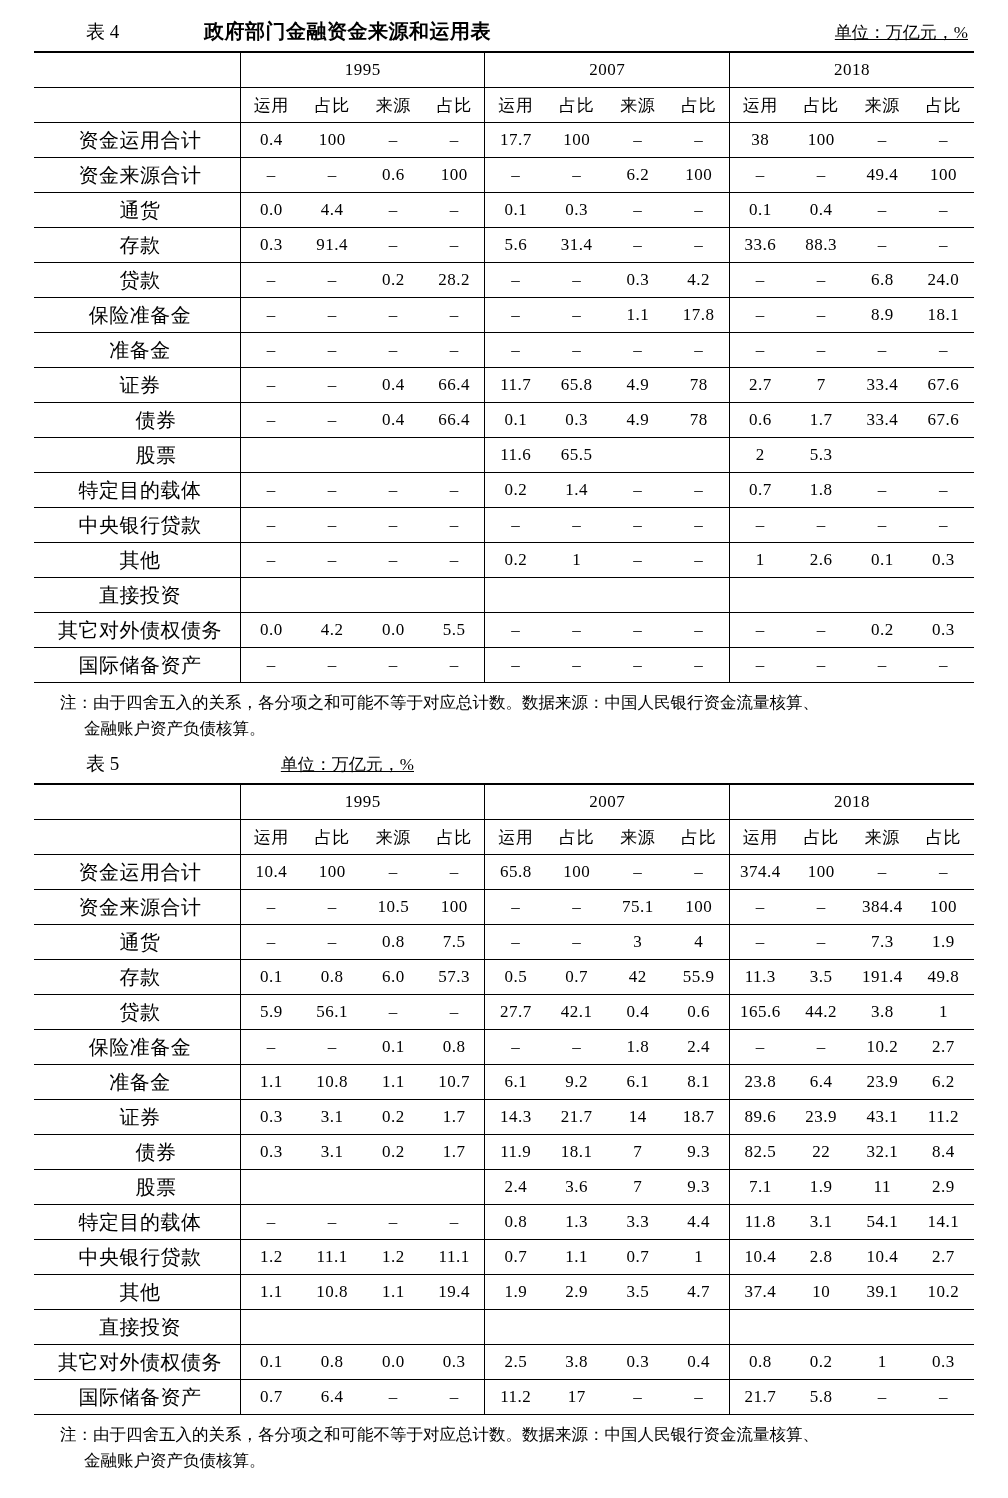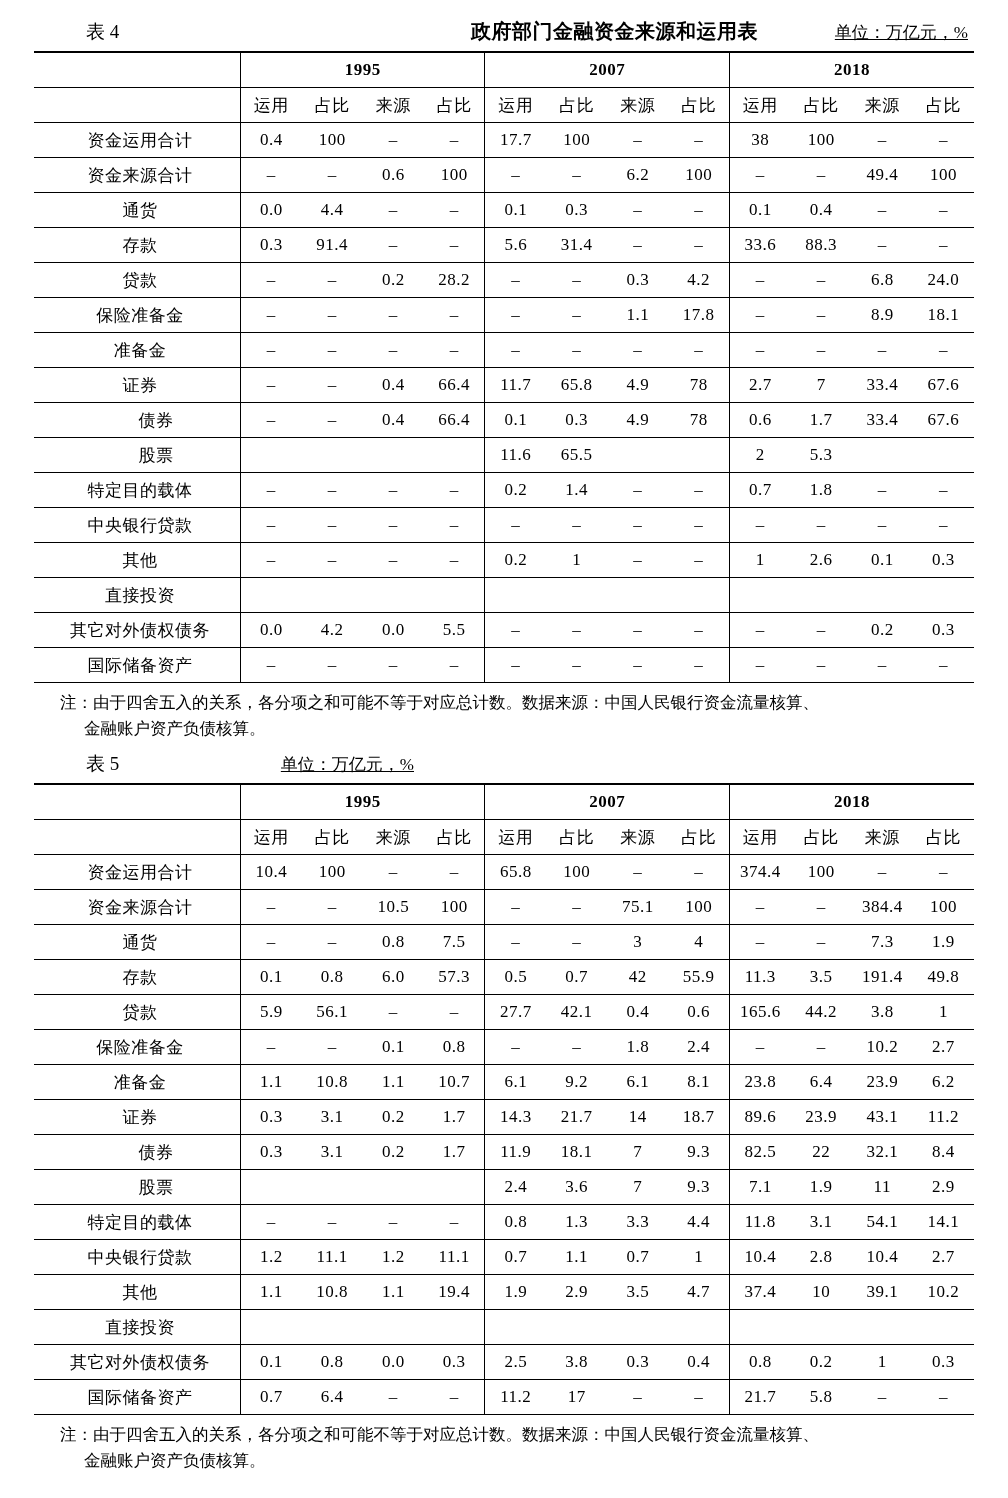--- a/index.html
+++ b/index.html
@@ -28,21 +28,21 @@
   }
   .tbl-label {
     width: 170px;
     font-size: 19px;
     padding-left: 52px;
     box-sizing: border-box;
     white-space: nowrap;
   }
   .tbl-title {
     flex: 1;
-    text-align: right;
+    text-align: left;
     font-size: 20px;
     font-weight: bold;
     font-family: Liberation Mono, monospace;
     letter-spacing: 0.5px;
   }
   .tbl-unit {
     width: 210px;
     text-align: right;
     font-size: 17px;
     white-space: nowrap;
@@ -59,27 +59,26 @@
     border-bottom: 1px solid #000;
     padding: 0;
     height: 34px;
     text-align: center;
     font-weight: normal;
     vertical-align: middle;
     letter-spacing: 0.5px;
   }
   table.ft tr.toprow td, table.ft tr.toprow th {
     border-top: 2px solid #000;
-    font-weight: bold;
   }
   .rowlabel {
     text-align: left;
     padding-left: 6px !important;
     white-space: nowrap;
-    font-size: 17px;
+    font-size: 20px;
   }
   .rowlabel.indent {
     padding-left: 38px !important;
   }
   .vl {
     border-left: 1px solid #000;
   }
   .grpname {
     font-size: 17px;
   }

